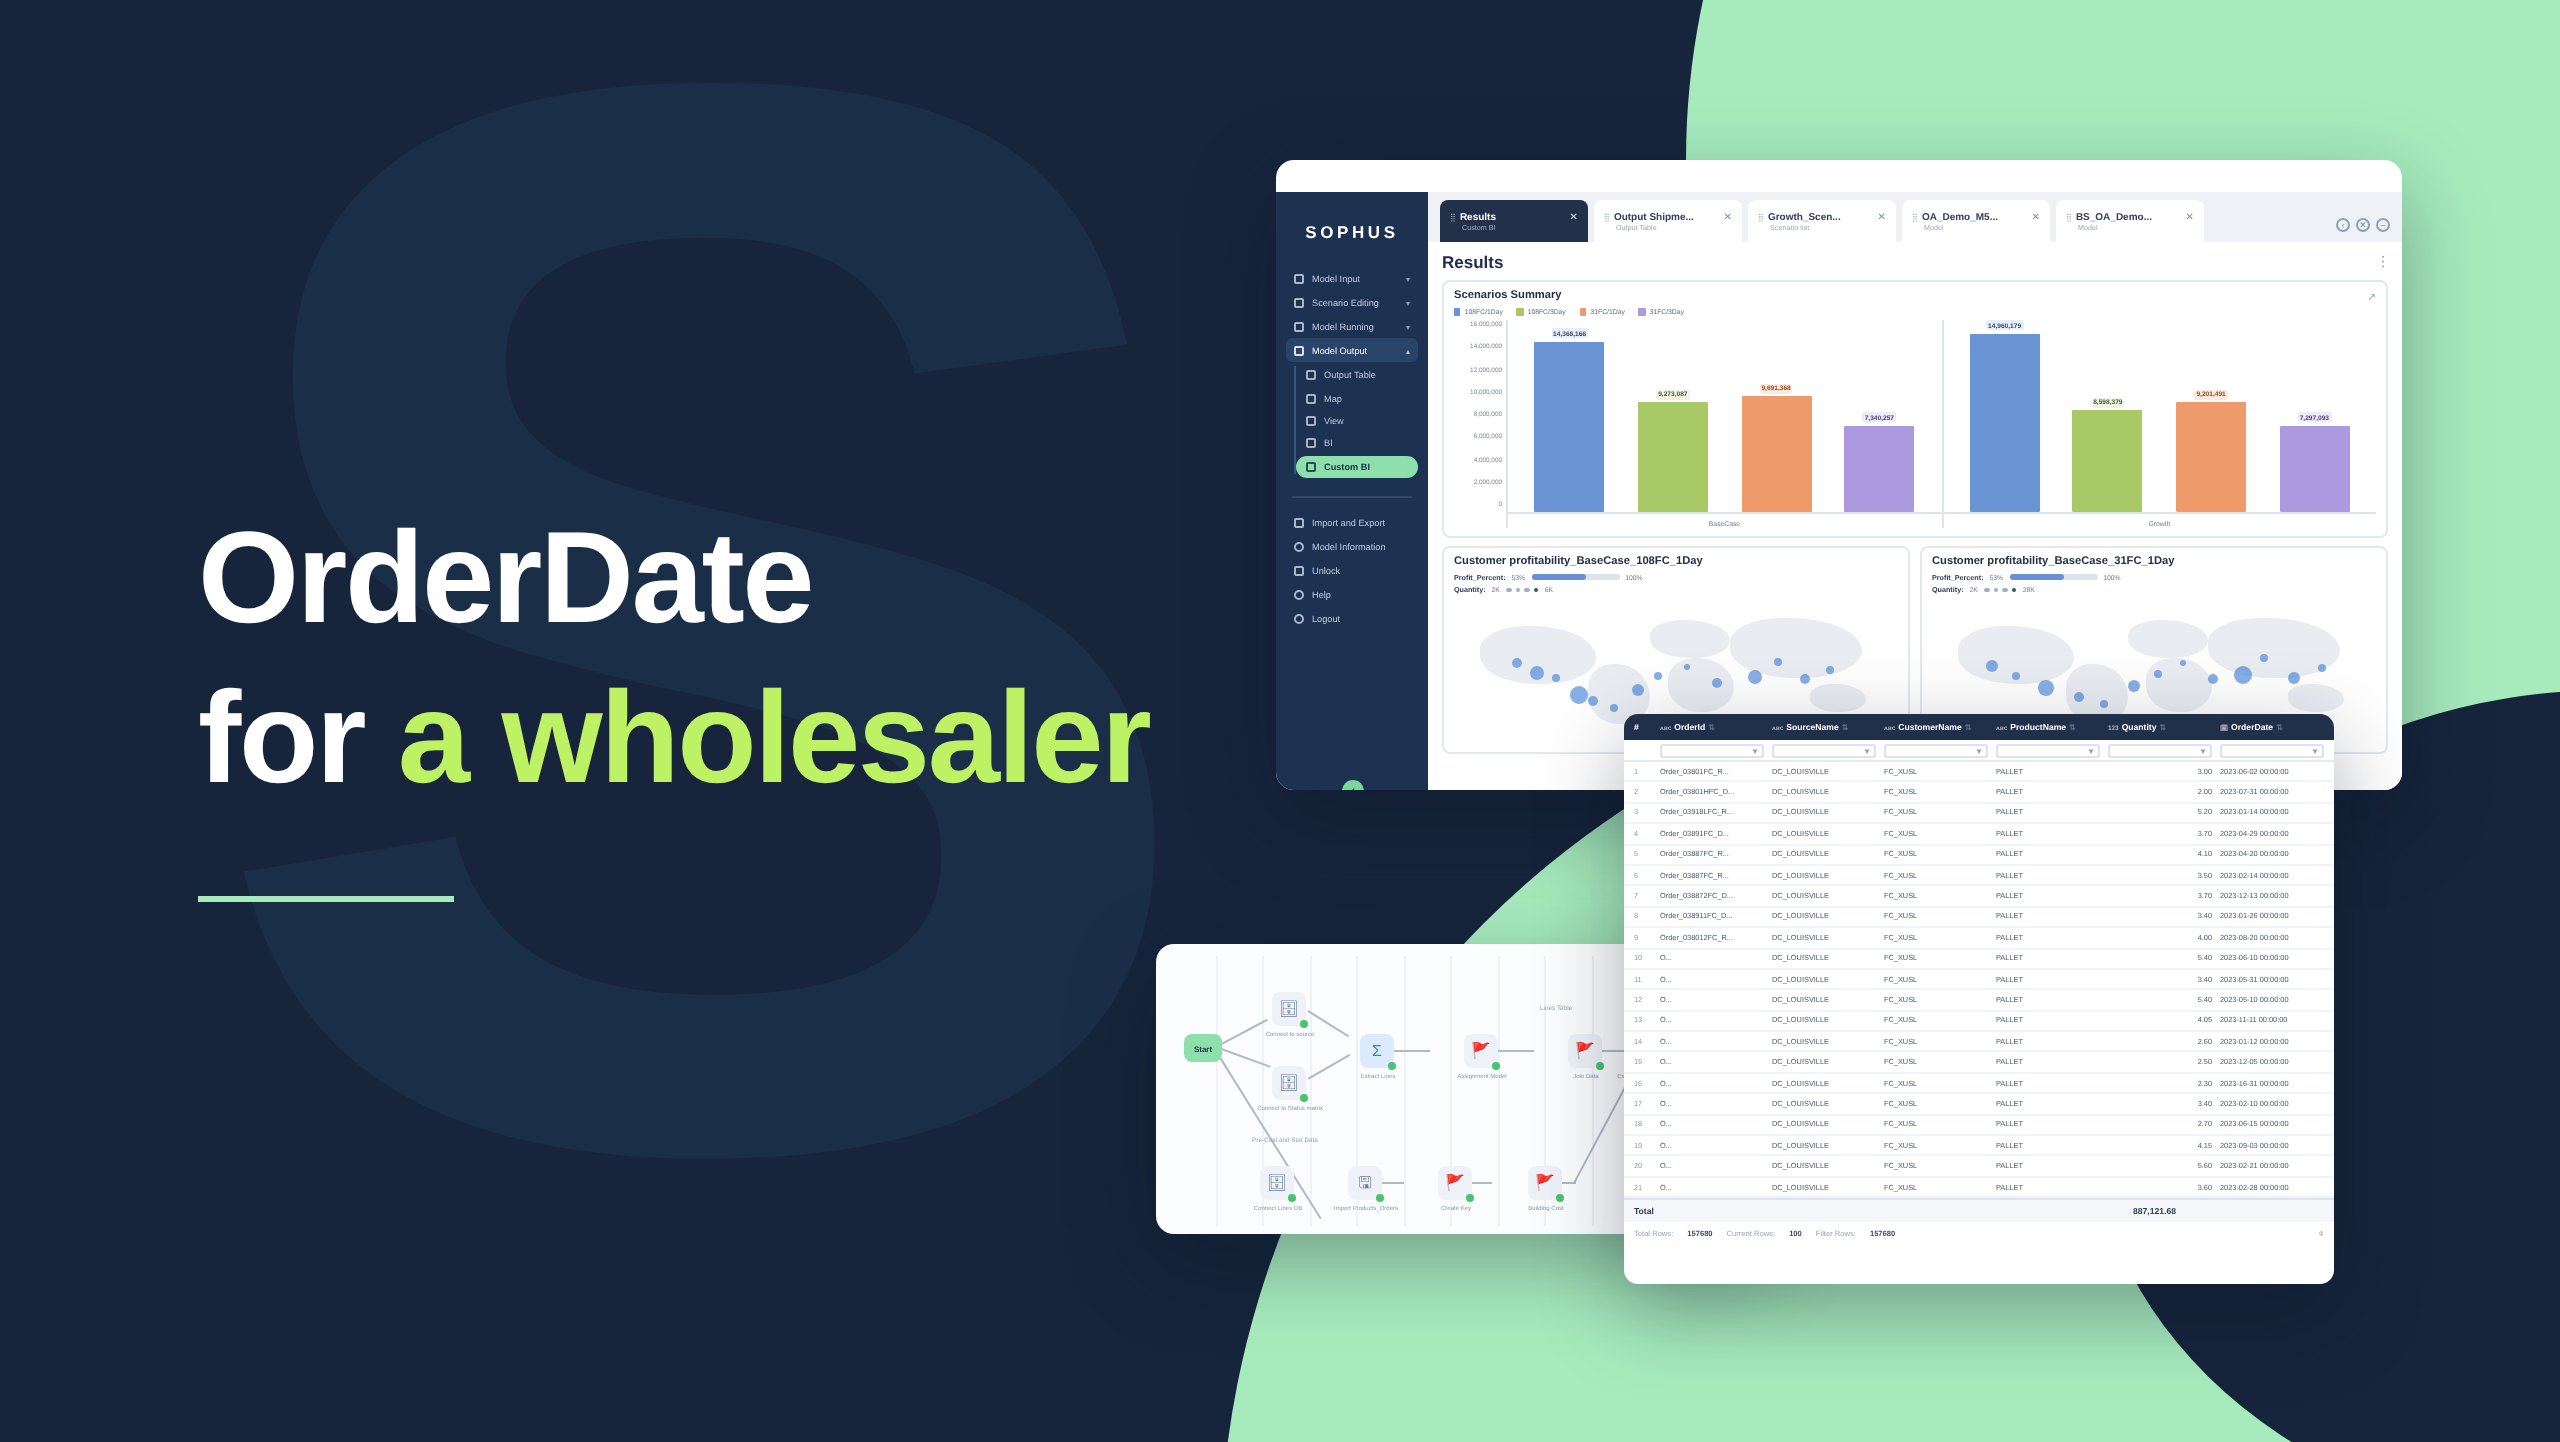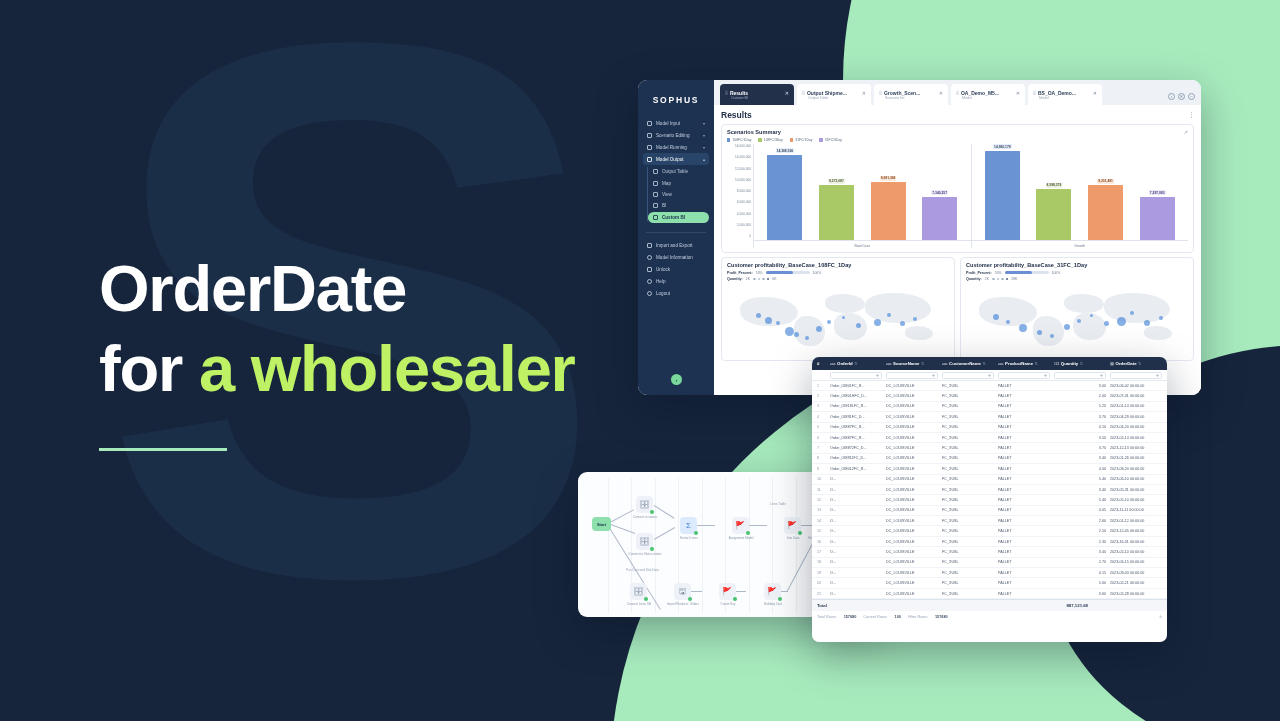--- a/index.html
+++ b/index.html
@@ -45,21 +45,21 @@
   }
   .headline .hl-green { color: #bef264; }
   .rule { margin-top: 40px; width: 128px; height: 3px; background: #a7ebbd; }
 
   
   .win { position: absolute; background: #fff; border-radius: 9px;
          box-shadow: 0 14px 42px rgba(8,18,34,.34); overflow: hidden; }
 
   
   #app-window { left: 638px; top: 80px; width: 563px; height: 315px; z-index: 30; }
-  .app-grid { display: flex; height: 100%; }
+  .app-grid { display: flex; height: 100%; margin-top: 16px; }
 
   .side { width: 76px; background: #1d3150; color: #c6d2e2; flex: 0 0 76px;
           display: flex; flex-direction: column; position: relative; padding-top: 10px; }
   .brand { font-size: 8.5px; letter-spacing: 1.8px; color: #fff; font-weight: 700;
            text-align: center; padding: 5px 0 12px; }
   .nav { padding: 0 5px; }
   .nav-item { display: flex; align-items: center; gap: 4px; padding: 3.5px 4px;
               font-size: 4.6px; border-radius: 3px; color: #c3cfdf; position: relative; }
   .nav-item.active { background: #284569; color: #fff; }
   .nav-ico { width: 5px; height: 5px; flex: 0 0 5px; border: .6px solid currentColor;

